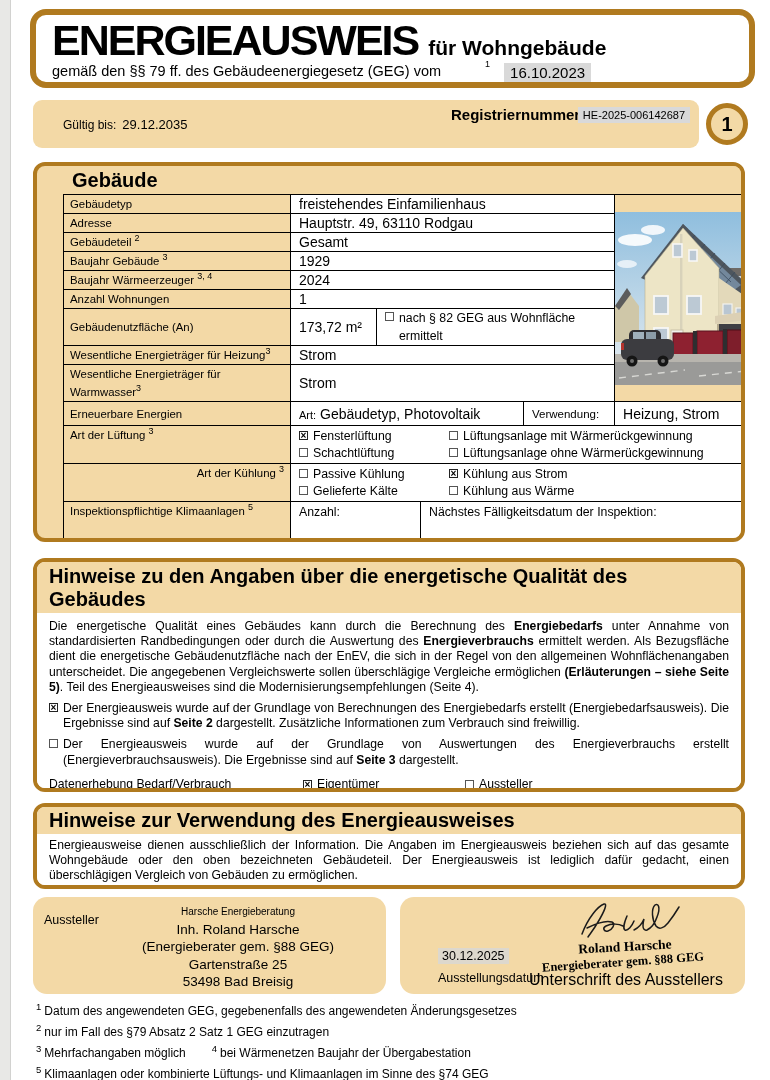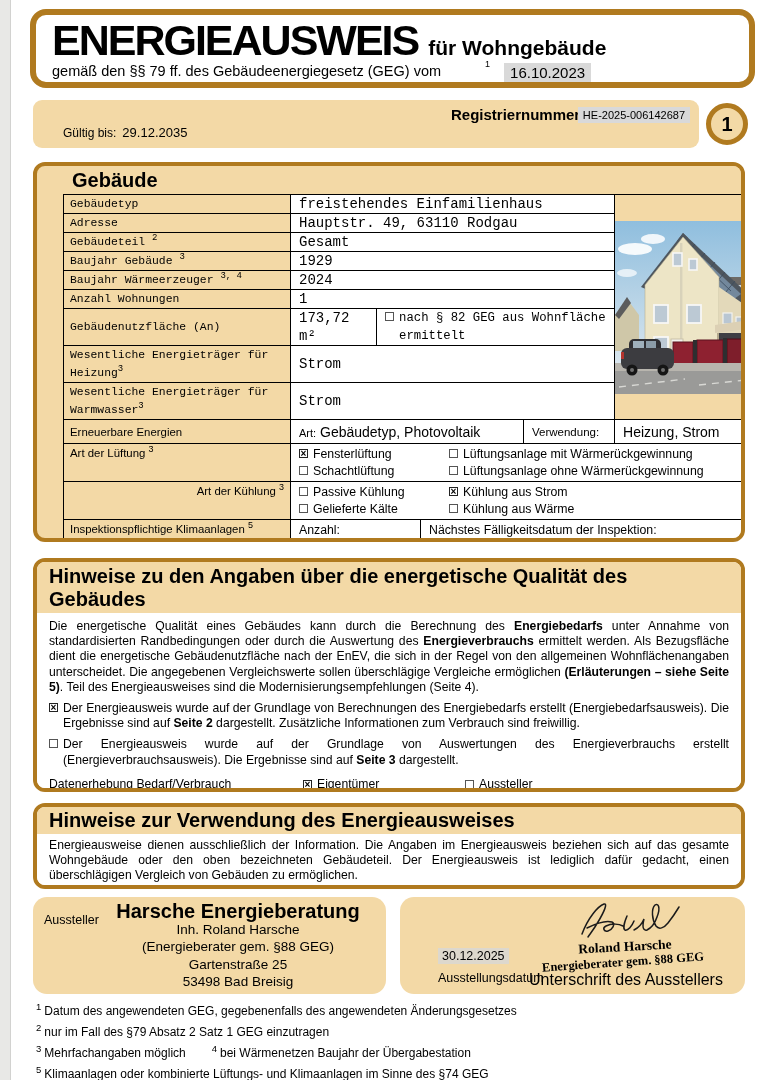--- a/index.html
+++ b/index.html
@@ -20,37 +20,37 @@
   .title-suffix{font-size:21px;font-weight:bold;margin-left:10px;}
   .law-line{display:flex;align-items:flex-start;font-size:14.5px;margin-top:1px;white-space:nowrap;}
   .law-fn{margin-left:44px;font-size:9px;margin-top:1px;}
   .field{background:#d9d9d9;padding:0 6px;}
   .geg-date{margin-left:14px;font-size:15px;line-height:19px;}
 
   
   .reg-bar{position:absolute;left:33px;top:100px;width:666px;height:48px;background:#f3d9a6;border-radius:9px;}
   .reg-label{position:absolute;left:418px;top:6px;font-size:15px;font-weight:bold;}
   .reg-num{position:absolute;right:9px;top:7px;font-size:11px;padding:2px 5px;background:#d9d9d9;}
-  .valid{position:absolute;left:30px;bottom:8px;font-size:12px;}
+  .valid{position:absolute;left:30px;bottom:16px;font-size:12px;}
   .valid .v{font-size:13px;margin-left:6px;}
   .page-badge{position:absolute;left:706px;top:103px;width:42px;height:42px;box-sizing:border-box;
     border:5px solid #b07a1f;border-radius:50%;background:#f3d9a6;
     display:flex;align-items:center;justify-content:center;font-size:20px;font-weight:bold;}
 
   
   .sec{position:absolute;left:33px;width:712px;box-sizing:border-box;border:4px solid #b07a1f;border-radius:12px;overflow:hidden;}
   .sec-head{font-size:20px;font-weight:bold;padding:3px 12px 2px;background:#f3d9a6;}
   #gebaeude{top:162px;height:380px;background:#f3d9a6;padding-left:23px;}
 
   table.gt{border-collapse:collapse;margin:0 3px;width:698px;table-layout:fixed;}
   table.gt td{border:1.6px solid #000;overflow:hidden;}
   td.lab{background:#f3d9a6;font-size:11.4px;padding:0 6px;}
   td.val{background:#fff;font-size:14px;padding:0 8px;}
   tr.single{height:19px;}
-  tr.single td{line-height:18px;font-family:Liberation Mono, monospace;}
+  tr.single td{line-height:18px;}
   td.photo{padding:0;background:#f3d9a6;}
   td.photo svg{display:block;}
   .mini{font-size:11px;}
   .cbrow{display:flex;align-items:flex-start;}
   .cb{display:inline-block;flex:none;width:9px;height:9px;box-sizing:border-box;border:1px solid #555;background:#fff;
       font:bold 10px/8px "Liberation Sans",sans-serif;text-align:center;color:#000;margin-right:5px;margin-top:3px;}
   .cb.on{border-color:#222;}
   td.opts{background:#fff;font-size:12.3px;padding:2px 8px;}
   .opt2col{display:grid;grid-template-columns:150px 1fr;row-gap:1px;line-height:16px;}
   tr.tall{height:38px;}
@@ -65,21 +65,21 @@
   .daten .lbl{width:212px;flex:none;}
   .daten .o1{width:162px;flex:none;margin-left:42px;display:flex;}
   .daten .o2{display:flex;}
   #hinv{top:803px;height:86px;background:#fff;}
 
   
   .iss{position:absolute;top:897px;height:97px;background:#f3d9a6;border-radius:14px;}
   #iss-left{left:33px;width:353px;}
   #iss-left .who{position:absolute;left:11px;top:16px;font-size:12.5px;}
   #iss-left .block{position:absolute;left:70px;top:6px;width:270px;text-align:center;font-size:13.5px;line-height:17.6px;}
-  #iss-left .company{font-weight:bold;font-size:20px;}
+  #iss-left .company{font-weight:normal;font-size:10px;}
   #iss-right{left:400px;width:345px;}
   #iss-right .date{position:absolute;left:38px;top:51px;font-size:12.5px;background:#ddd8cd;padding:1px 4px;}
   #iss-right .date-label{position:absolute;left:38px;top:74px;font-size:12.5px;}
   #iss-right .sig{position:absolute;left:168px;top:3px;}
   #iss-right .sig-name{position:absolute;left:120px;top:42px;width:210px;text-align:center;
       font-family:"Liberation Serif",serif;font-weight:bold;font-size:13.5px;transform:rotate(-3deg);}
   #iss-right .sig-title{position:absolute;left:103px;top:58px;width:240px;text-align:center;
       font-family:"Liberation Serif",serif;font-weight:bold;font-size:12.5px;transform:rotate(-4deg);}
   #iss-right .sig-label{position:absolute;left:126px;top:74px;width:200px;text-align:center;font-size:16px;}
 

